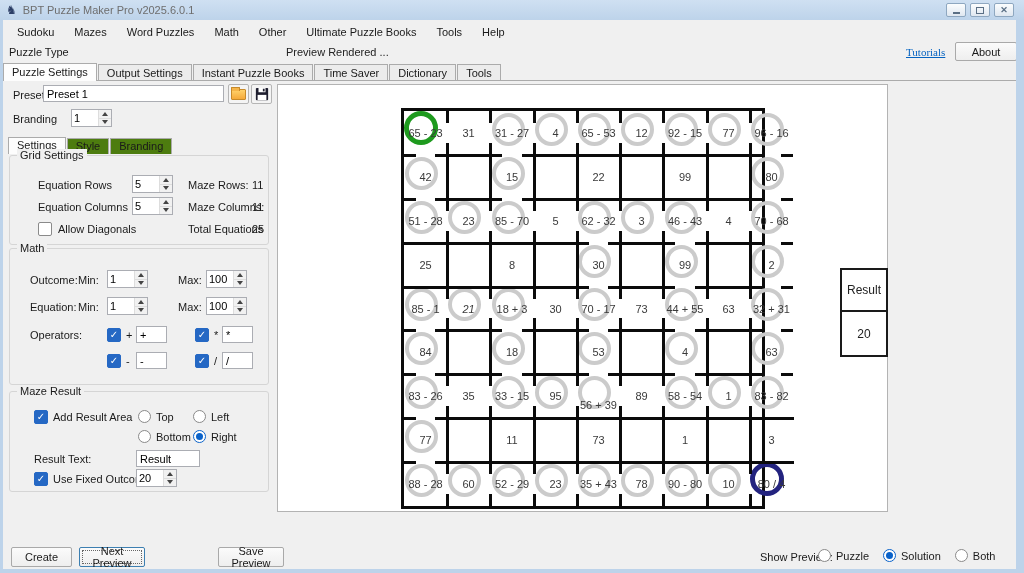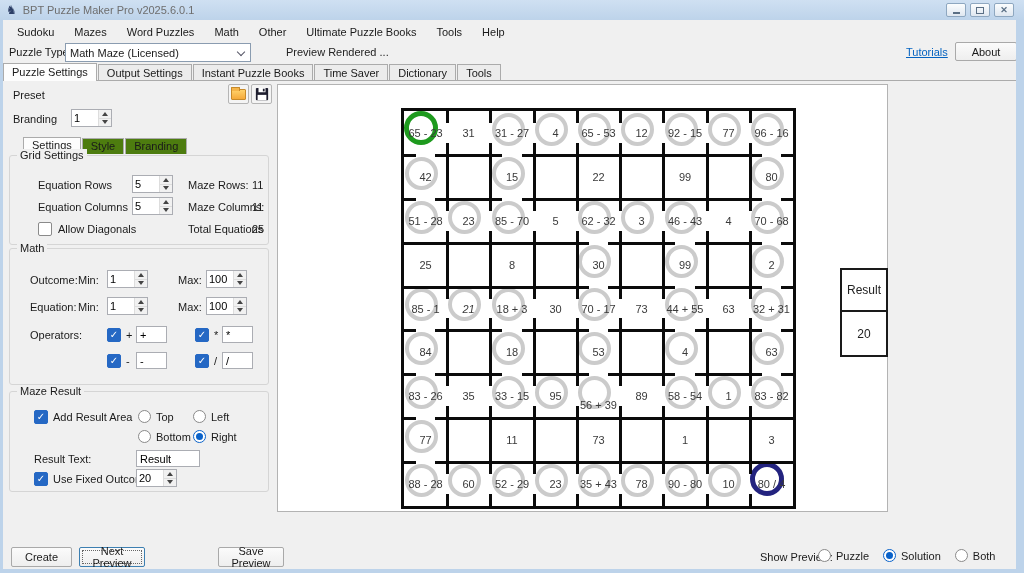--- a/index.html
+++ b/index.html
@@ -29,21 +29,21 @@
              display:flex; align-items:center; padding-left:4px; }
   .menu-item { padding:3px 10px; cursor:default; }
 
   
   .typerow { position:absolute; left:3px; top:42px; width:1013px; height:21px; }
   .lbl { position:absolute; white-space:nowrap; }
   .combo { position:absolute; left:62px; top:1px; width:186px; height:19px; background:#fff;
            border:1px solid #8a9cb0; display:flex; align-items:center; padding-left:4px; }
   .combo-chevron { position:absolute; right:6px; top:5px; width:6px; height:6px;
                    border-right:1px solid #556; border-bottom:1px solid #556; transform:rotate(45deg); }
-  .link { color:#0563c1; text-decoration:underline; cursor:pointer; }
+  .link { color:#0563c1; text-decoration:underline; cursor:pointer;font-family:Liberation Serif, serif; }
   .btn { background:linear-gradient(#fbfbfb,#eeeeee); border:1px solid #a9a9a9; border-radius:2px;
          text-align:center; font-size:11px; display:flex; align-items:center; justify-content:center; }
 
   
   .tabrow { position:absolute; left:3px; top:63px; width:1013px; height:18px; display:flex; align-items:flex-end; }
   .tabrow .tab { height:17px; line-height:16px; padding:0 8px; border:1px solid #ababab; border-bottom:none;
                  background:#ececec; margin-right:1px; position:relative; }
   .tabrow .tab.active { background:#fdfdfd; height:18px; z-index:2; }
   .tabstrip-line { position:absolute; left:3px; top:80px; width:1013px; height:1px; background:#ababab; z-index:1; }
 
@@ -78,21 +78,21 @@
   .cb { position:absolute; width:14px; height:14px; border-radius:2px; background:#2568c4; border:1px solid #2568c4;
         color:#fff; font-size:10px; line-height:12px; text-align:center; }
   .cb.un { background:#fff; border-color:#8a8a8a; }
   .radio { position:absolute; width:13px; height:13px; border:1px solid #8a8a8a; border-radius:50%; background:#fff; }
   .radio.sel { border-color:#0a62c9; }
   .radio.sel::after { content:""; position:absolute; inset:2px; background:#0a62c9; border-radius:50%; }
 
   
   .preview-panel { position:absolute; left:272px; top:81px; width:744px; height:462px; background:#f0f0f0; }
   .page { position:absolute; left:5px; top:3px; width:611px; height:428px; background:#fff; border:1px solid #b3b3b3; }
-  .maze { position:absolute; left:123px; top:23px; width:395px; height:401px; border:3px solid #0b0b0b; background:#fff; }
+  .maze { position:absolute; left:123px; top:23px; width:364px; height:401px; border:3px solid #0b0b0b; background:#fff; }
   .maze .cell { position:absolute; display:flex; align-items:center; justify-content:center; color:#3a3a3a; font-size:11px; white-space:nowrap; z-index:2; }
   .maze .wall { position:absolute; background:#0b0b0b; z-index:1; }
   .maze .circ { position:absolute; border-radius:50%; z-index:0; }
   .circ-gray  { border:4px solid #cbcbcb; }
   .circ-green { border:5px solid #1e9a1e; }
   .circ-navy  { border:5px solid #23237f; }
   .result-box { position:absolute; left:562px; top:183px; width:48px; height:89px; border:2px solid #1a1a1a; background:#fff; }
   .result-cell { width:100%; height:43px; display:flex; align-items:center; justify-content:center; font-size:12px; color:#222; }
   .result-cell.top { border-bottom:2px solid #1a1a1a; height:42px; }
 
@@ -131,42 +131,39 @@
       <span class="menu-item">Word Puzzles</span>
       <span class="menu-item">Math</span>
       <span class="menu-item">Other</span>
       <span class="menu-item">Ultimate Puzzle Books</span>
       <span class="menu-item">Tools</span>
       <span class="menu-item">Help</span>
     </div>
 
   <div class="typerow">
     <span class="lbl" style="left:6px; top:4px;">Puzzle Type</span>
-    <div class="combo">
-      <span>Math Maze (Licensed)</span>
-      <span class="combo-chevron"></span>
-    </div>
     <span class="lbl" style="left:283px; top:4px; color:#222;">Preview Rendered ...</span>
     <span class="lbl link" style="left:903px; top:4px;">Tutorials</span>
     <div class="btn" style="position:absolute; left:952px; top:0px; width:62px; height:19px;">About</div>
   </div>
 
   <div class="tabrow">
       <span class="tab active">Puzzle Settings</span>
       <span class="tab">Output Settings</span>
       <span class="tab">Instant Puzzle Books</span>
       <span class="tab">Time Saver</span>
       <span class="tab">Dictionary</span>
       <span class="tab">Tools</span>
     </div>
   <div class="tabstrip-line"></div>
 
   <div class="left-panel">
 
     <span class="lbl" style="left:10px; top:8px;">Preset</span>
+    <input class="tb pr" style="left: 40px; top: 4px; width: 181px;" readonly="" value="Preset 1">
     <div class="toolbtn" style="left:225px; top:3px;">
       <div class="folder"></div>
     </div>
     <div class="toolbtn" style="left:248px; top:3px;">
       <svg width="14" height="14" viewBox="0 0 16 16">
         <rect x="1" y="1" width="14" height="14" rx="1" fill="#1d1d2e"></rect>
         <rect x="4" y="1" width="8" height="5" fill="#ffffff"></rect>
         <rect x="9" y="2" width="2" height="3" fill="#1d1d2e"></rect>
         <rect x="3" y="9" width="10" height="6" fill="#ffffff"></rect>
       </svg>
@@ -178,21 +175,21 @@
       <span class="ud-btns">
           <span class="ud-btn">
             <span class="tri-up"></span>
           </span>
           <span class="ud-btn">
             <span class="tri-down"></span>
           </span>
         </span>
     </div>
 
-    <div class="subtabs" style="left:20px; top:56px;">
+    <div class="subtabs" style="left:5px; top:56px;">
         <span class="tab active">Settings</span>
         <span class="tab">Style</span>
         <span class="tab">Branding</span>
       </div>
 
     <div class="groupbox" style="left:6px; top:74px; width:260px; height:90px;">
       <span class="gb-title">Grid Settings</span>
       <span class="lbl" style="left:28px; top:23px;">Equation Rows</span>
       <div class="updown" style="left:122px; top:19px;">
         <input class="ud-input" readonly="" value="5" style="">

